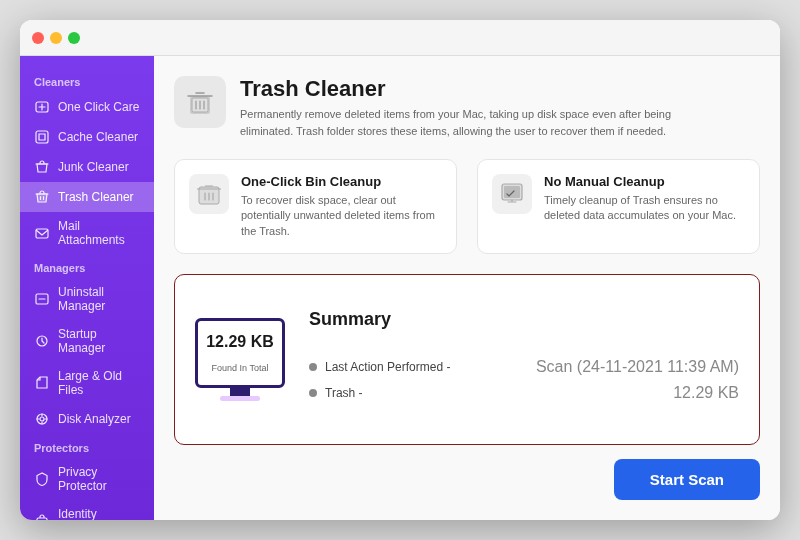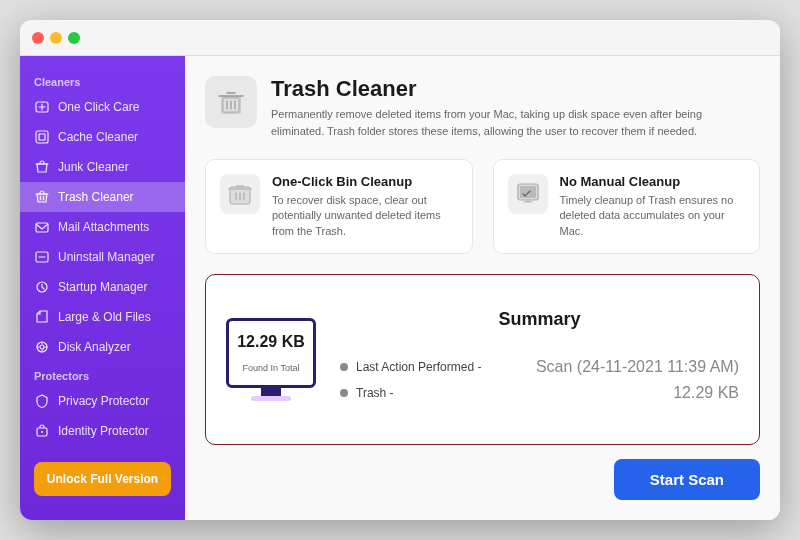--- a/index.html
+++ b/index.html
@@ -66,21 +66,21 @@
       font-size: 10px;
     }
     
     .main-layout {
       display: flex;
       flex: 1;
       overflow: hidden;
     }
     
     .sidebar {
-      width: 165px;
+      width: 134px;
       background: linear-gradient(180deg, #7c3aed 0%, #6d28d9 100%);
       display: flex;
       flex-direction: column;
       padding: 12px 0;
       flex-shrink: 0;
     }
     .sidebar-section-label {
       font-size: 11px;
       font-weight: 600;
       color: rgba(255,255,255,0.7);
@@ -257,21 +257,20 @@
       margin: 0 auto;
     }
     .summary-info {
       flex: 1;
     }
     .summary-info h2 {
       font-size: 18px;
       font-weight: 700;
       color: #1a1a1a;
       margin-bottom: 28px;
-      text-align: center;
     }
     .summary-row {
       display: flex;
       align-items: center;
       gap: 8px;
       margin-bottom: 8px;
       font-size: 12px;
       color: #444;
     }
     .summary-dot {
@@ -360,20 +359,21 @@
       </div>
 
       <div class="sidebar-item">
         <svg class="sidebar-item-icon" viewBox="0 0 16 16" fill="none">
           <rect x="2" y="4" width="12" height="9" rx="1.5" stroke="white" stroke-width="1.2"></rect>
           <path d="M2 5l6 5 6-5" stroke="white" stroke-width="1.2"></path>
         </svg>
         <span>Mail Attachments</span>
       </div>
 
+      <div class="sidebar-section-label">Managers</div>
 
       <div class="sidebar-item">
         <svg class="sidebar-item-icon" viewBox="0 0 16 16" fill="none">
           <rect x="2" y="3" width="12" height="10" rx="1.5" stroke="white" stroke-width="1.2"></rect>
           <path d="M5 8h6" stroke="white" stroke-width="1.2" stroke-linecap="round"></path>
         </svg>
         <span>Uninstall Manager</span>
       </div>
 
       <div class="sidebar-item">

